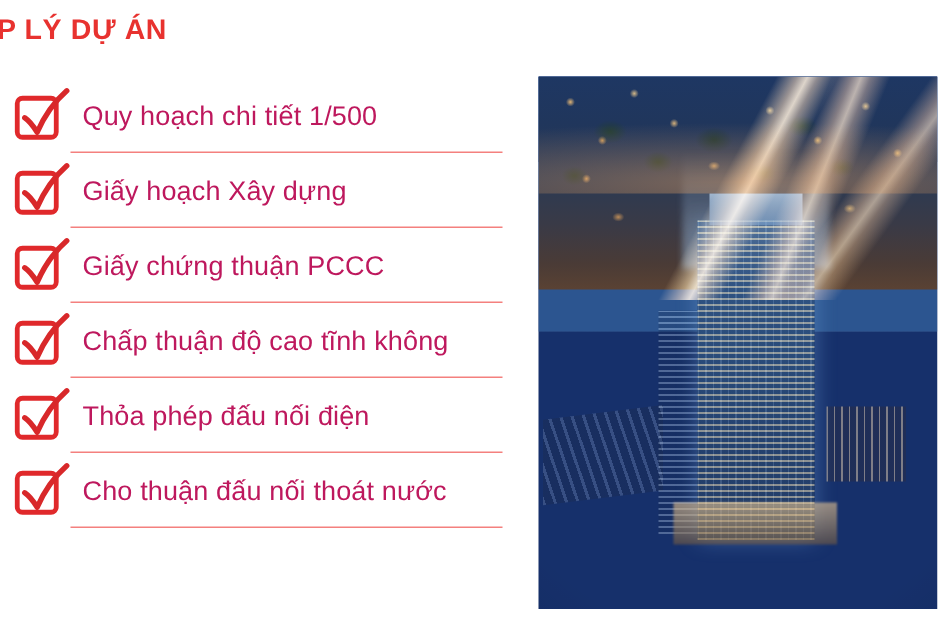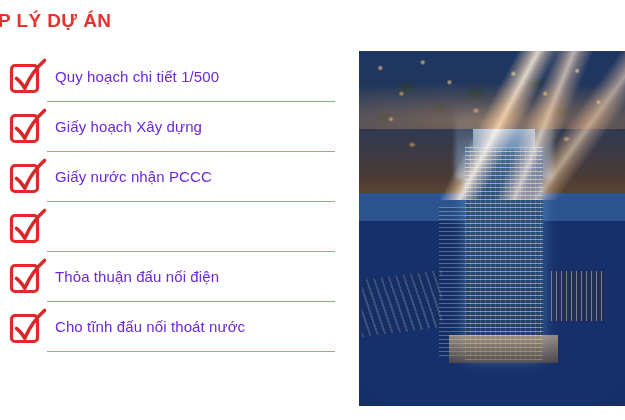--- a/index.html
+++ b/index.html
@@ -58,22 +58,22 @@
     margin-left: 8px;
   }
   .checkbox-icon svg {
     position: absolute;
     left: 0;
     top: 0;
     display: block;
     overflow: visible;
   }
   .check-label {
-    font-size: 15px;
-    color: #6d28d9;
+    font-size: 18px;
+    color: #be185d;
     line-height: 18px;
     margin-left: 7px;
     white-space: nowrap;
     letter-spacing: 0.1px;
   }
   .row-sep {
     position: absolute;
     left: 47px;
     right: 5px;
     bottom: 0;
@@ -335,60 +335,61 @@
   </div>
 
   <div class="check-row">
     <div class="row-inner">
       <span class="checkbox-icon">
         <svg width="40" height="44" viewBox="0 0 40 44" fill="none" xmlns="http://www.w3.org/2000/svg">
           <rect x="3.5" y="10.5" width="26" height="26" rx="3.5" stroke="#E0292B" stroke-width="3.2" fill="none"></rect>
           <path d="M8.5 23.5 C11.5 25.5 14.5 29.5 16.8 33.2 C21 23.5 28.5 12.5 36.5 5.5" stroke="#D8282A" stroke-width="3.6" stroke-linecap="round" stroke-linejoin="round" fill="none"></path>
         </svg>
       </span>
-      <span class="check-label">Giấy nước nhận PCCC</span>
-    </div>
-    <div class="row-sep"></div>
-  </div>
-
-
-  <div class="check-row">
-    <div class="row-inner">
-      <span class="checkbox-icon">
-        <svg width="40" height="44" viewBox="0 0 40 44" fill="none" xmlns="http://www.w3.org/2000/svg">
-          <rect x="3.5" y="10.5" width="26" height="26" rx="3.5" stroke="#E0292B" stroke-width="3.2" fill="none"></rect>
-          <path d="M8.5 23.5 C11.5 25.5 14.5 29.5 16.8 33.2 C21 23.5 28.5 12.5 36.5 5.5" stroke="#D8282A" stroke-width="3.6" stroke-linecap="round" stroke-linejoin="round" fill="none"></path>
-        </svg>
-      </span>
-    </div>
-    <div class="row-sep"></div>
-  </div>
-
-  <div class="check-row">
-    <div class="row-inner">
-      <span class="checkbox-icon">
-        <svg width="40" height="44" viewBox="0 0 40 44" fill="none" xmlns="http://www.w3.org/2000/svg">
-          <rect x="3.5" y="10.5" width="26" height="26" rx="3.5" stroke="#E0292B" stroke-width="3.2" fill="none"></rect>
-          <path d="M8.5 23.5 C11.5 25.5 14.5 29.5 16.8 33.2 C21 23.5 28.5 12.5 36.5 5.5" stroke="#D8282A" stroke-width="3.6" stroke-linecap="round" stroke-linejoin="round" fill="none"></path>
-        </svg>
-      </span>
-      <span class="check-label">Thỏa thuận đấu nối điện</span>
-    </div>
-    <div class="row-sep"></div>
-  </div>
-
-  <div class="check-row">
-    <div class="row-inner">
-      <span class="checkbox-icon">
-        <svg width="40" height="44" viewBox="0 0 40 44" fill="none" xmlns="http://www.w3.org/2000/svg">
-          <rect x="3.5" y="10.5" width="26" height="26" rx="3.5" stroke="#E0292B" stroke-width="3.2" fill="none"></rect>
-          <path d="M8.5 23.5 C11.5 25.5 14.5 29.5 16.8 33.2 C21 23.5 28.5 12.5 36.5 5.5" stroke="#D8282A" stroke-width="3.6" stroke-linecap="round" stroke-linejoin="round" fill="none"></path>
-        </svg>
-      </span>
-      <span class="check-label">Cho tĩnh đấu nối thoát nước</span>
+      <span class="check-label">Giấy chứng thuận PCCC</span>
+    </div>
+    <div class="row-sep"></div>
+  </div>
+
+
+  <div class="check-row">
+    <div class="row-inner">
+      <span class="checkbox-icon">
+        <svg width="40" height="44" viewBox="0 0 40 44" fill="none" xmlns="http://www.w3.org/2000/svg">
+          <rect x="3.5" y="10.5" width="26" height="26" rx="3.5" stroke="#E0292B" stroke-width="3.2" fill="none"></rect>
+          <path d="M8.5 23.5 C11.5 25.5 14.5 29.5 16.8 33.2 C21 23.5 28.5 12.5 36.5 5.5" stroke="#D8282A" stroke-width="3.6" stroke-linecap="round" stroke-linejoin="round" fill="none"></path>
+        </svg>
+      </span>
+      <span class="check-label">Chấp thuận độ cao tĩnh không</span>
+    </div>
+    <div class="row-sep"></div>
+  </div>
+
+  <div class="check-row">
+    <div class="row-inner">
+      <span class="checkbox-icon">
+        <svg width="40" height="44" viewBox="0 0 40 44" fill="none" xmlns="http://www.w3.org/2000/svg">
+          <rect x="3.5" y="10.5" width="26" height="26" rx="3.5" stroke="#E0292B" stroke-width="3.2" fill="none"></rect>
+          <path d="M8.5 23.5 C11.5 25.5 14.5 29.5 16.8 33.2 C21 23.5 28.5 12.5 36.5 5.5" stroke="#D8282A" stroke-width="3.6" stroke-linecap="round" stroke-linejoin="round" fill="none"></path>
+        </svg>
+      </span>
+      <span class="check-label">Thỏa phép đấu nối điện</span>
+    </div>
+    <div class="row-sep"></div>
+  </div>
+
+  <div class="check-row">
+    <div class="row-inner">
+      <span class="checkbox-icon">
+        <svg width="40" height="44" viewBox="0 0 40 44" fill="none" xmlns="http://www.w3.org/2000/svg">
+          <rect x="3.5" y="10.5" width="26" height="26" rx="3.5" stroke="#E0292B" stroke-width="3.2" fill="none"></rect>
+          <path d="M8.5 23.5 C11.5 25.5 14.5 29.5 16.8 33.2 C21 23.5 28.5 12.5 36.5 5.5" stroke="#D8282A" stroke-width="3.6" stroke-linecap="round" stroke-linejoin="round" fill="none"></path>
+        </svg>
+      </span>
+      <span class="check-label">Cho thuận đấu nối thoát nước</span>
     </div>
     <div class="row-sep"></div>
   </div>
 
 </div>
 
 <div id="project-photo">
   <div class="ph-layer ph-sky"></div>
   <div class="ph-layer ph-clouds"></div>
   <div class="ph-layer ph-ridge"></div>

